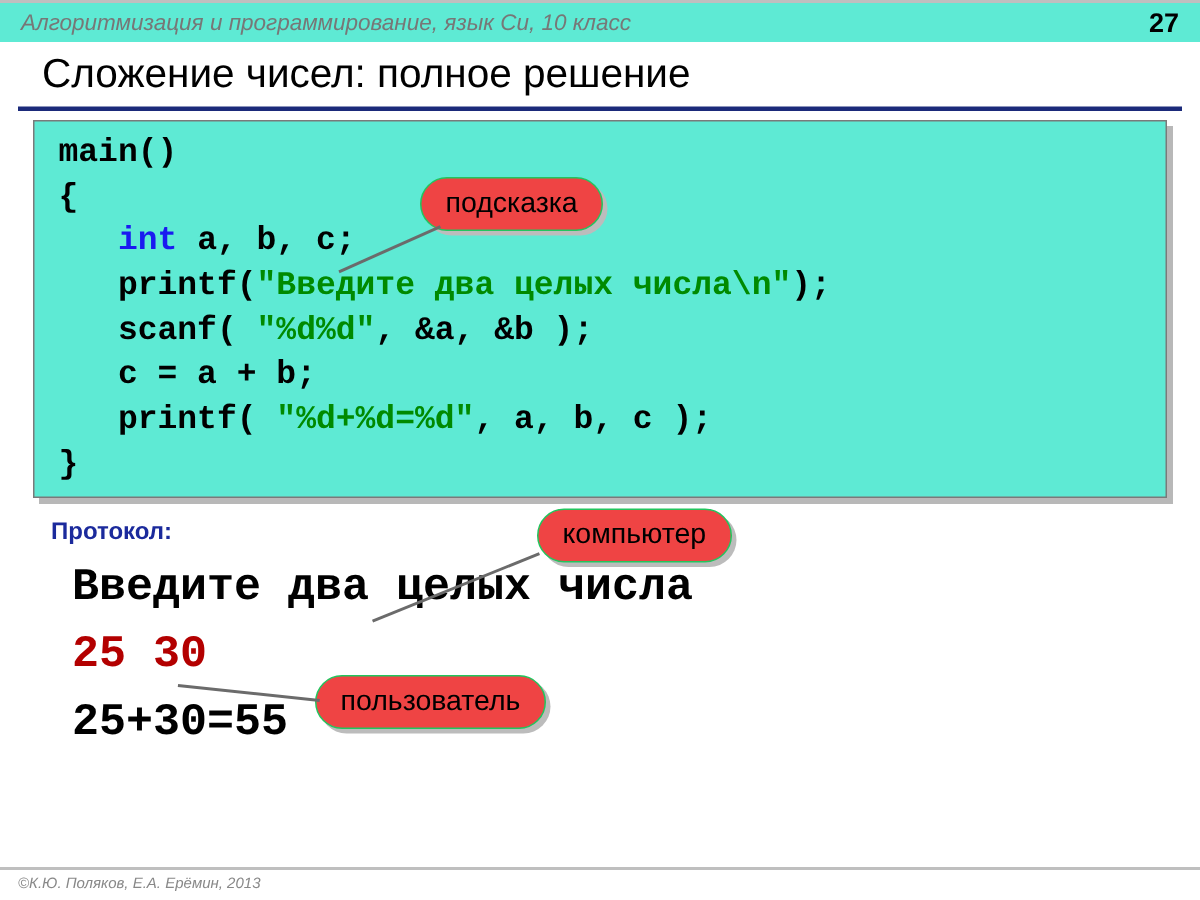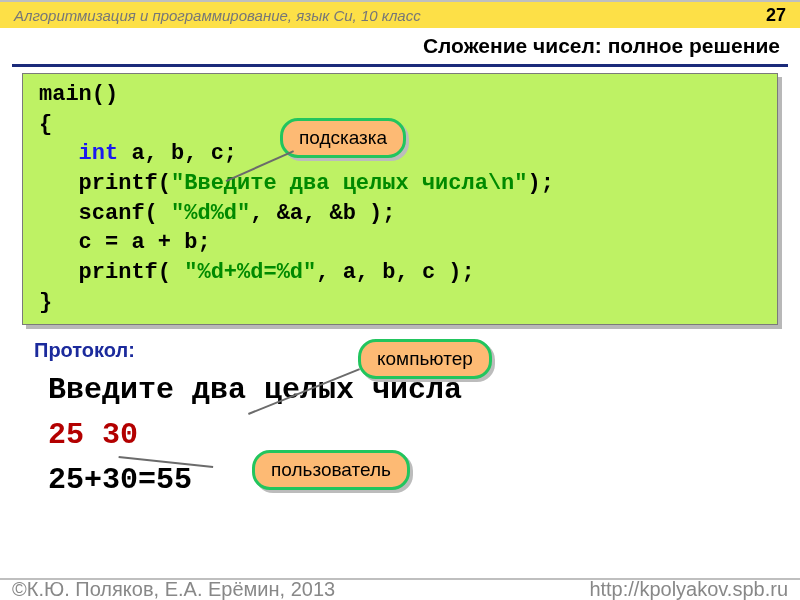--- a/index.html
+++ b/index.html
@@ -7,110 +7,110 @@
     width: 800px;
     height: 600px;
     background: #fff;
     font-family: Arial, Helvetica, sans-serif;
     position: relative;
     overflow: hidden;
   }
   .header-bar {
     width: 100%;
     height: 28px;
-    background: #fde047;
+    background: #5eead4;
     border-top: 2px solid #bfbfbf;
     border-bottom: 0;
     display: flex;
     align-items: center;
     padding: 0 14px;
     justify-content: space-between;
   }
   .header-title {
     font-style: italic;
     color: #777;
     font-size: 15px;
   }
   .page-number {
     color: #000;
     font-weight: bold;
     font-size: 18px;
   }
   .slide-title {
-    font-size: 21px;
-    font-weight: bold;
+    font-size: 27px;
+    font-weight: normal;
     color: #000;
     padding: 6px 20px 6px 28px;
-    text-align: right;
   }
   .blue-rule {
     height: 3px;
     background: #1b2a7a;
     margin: 0 12px;
   }
   .code-block {
     margin: 6px 22px 0 22px;
-    background: #bef264;
+    background: #5eead4;
     border: 1px solid #7a7a7a;
     box-shadow: 4px 4px 0 #b8b8b8;
     padding: 6px 12px 6px 16px;
     font-family: "Courier New", monospace;
     font-size: 22px;
     font-weight: bold;
     line-height: 1.35;
     white-space: pre;
     position: relative;
   }
   .kw { color: #1a1af0; }
   .str { color: #008a00; }
   .callout {
     position: absolute;
-    background: #fdba74;
-    border: 3px solid #22c55e;
+    background: #ef4444;
+    border: 1px solid #22c55e;
     border-radius: 18px;
     box-shadow: 3px 3px 0 #bcbcbc;
     padding: 6px 16px;
     font-family: Arial, sans-serif;
     font-weight: normal;
     font-size: 19px;
     color: #000;
   }
   .callout-line {
     position: absolute;
     background: none;
     border-top: 2px solid #6b6b6b;
     transform-origin: 0 0;
     height: 0;
   }
   .protocol-label {
     color: #1b2a9c;
     font-weight: bold;
-    font-size: 20px;
+    font-size: 16px;
     margin: 14px 0 6px 34px;
   }
   .protocol-block {
     font-family: "Courier New", monospace;
     font-size: 30px;
     font-weight: bold;
     margin-left: 48px;
     line-height: 1.5;
     white-space: pre;
   }
   .user-input { color: #b30000; }
   .footer-bar {
     position: absolute;
     left: 0; right: 0; bottom: 0;
     height: 22px;
     border-top: 2px solid #bfbfbf;
     display: flex;
     justify-content: space-between;
     align-items: center;
     padding: 0 12px 2px 12px;
+    font-style: italic;
     color: #888;
-    font-size: 20px;
+    font-size: 10px;
   }
 </style>
 </head>
 <body>
 
 <div class="header-bar">
   <span class="header-title">Алгоритмизация и программирование, язык Си, 10 класс</span>
   <span class="page-number">27</span>
 </div>
 
@@ -125,24 +125,23 @@
 <span>   c = a + b;</span>
 <span><span>   printf( </span><span class="str">"%d+%d=%d"</span><span>, a, b, c );</span></span>
 <span>}</span></div>
 
 <div class="callout" style="left:280px; top:118px;">подсказка</div>
 <div class="callout-line" style="left:294px; top:152px; width:74px; transform:rotate(156deg);"></div>
 
 <div class="callout" style="left:358px; top:339px;">компьютер</div>
 <div class="callout-line" style="left:360px; top:370px; width:120px; transform:rotate(158deg);"></div>
 
-<div class="callout" style="left:210px; top:450px;margin-left:42px;">пользователь</div>
+<div class="callout" style="left:210px; top:450px;">пользователь</div>
 <div class="callout-line" style="left:213px; top:468px; width:95px; transform:rotate(186deg);"></div>
 
 <div class="protocol-label">Протокол:</div>
 <div class="protocol-block"><span>Введите два целых числа</span>
 <span class="user-input">25 30</span>
 <span>25+30=55</span></div>
 
 <div class="footer-bar">
   <span>©<span>К.Ю. Поляков, Е.А. Ерёмин, 2013</span></span>
-  <span>http://kpolyakov.spb.ru</span>
 </div>
 
 </body></html>

